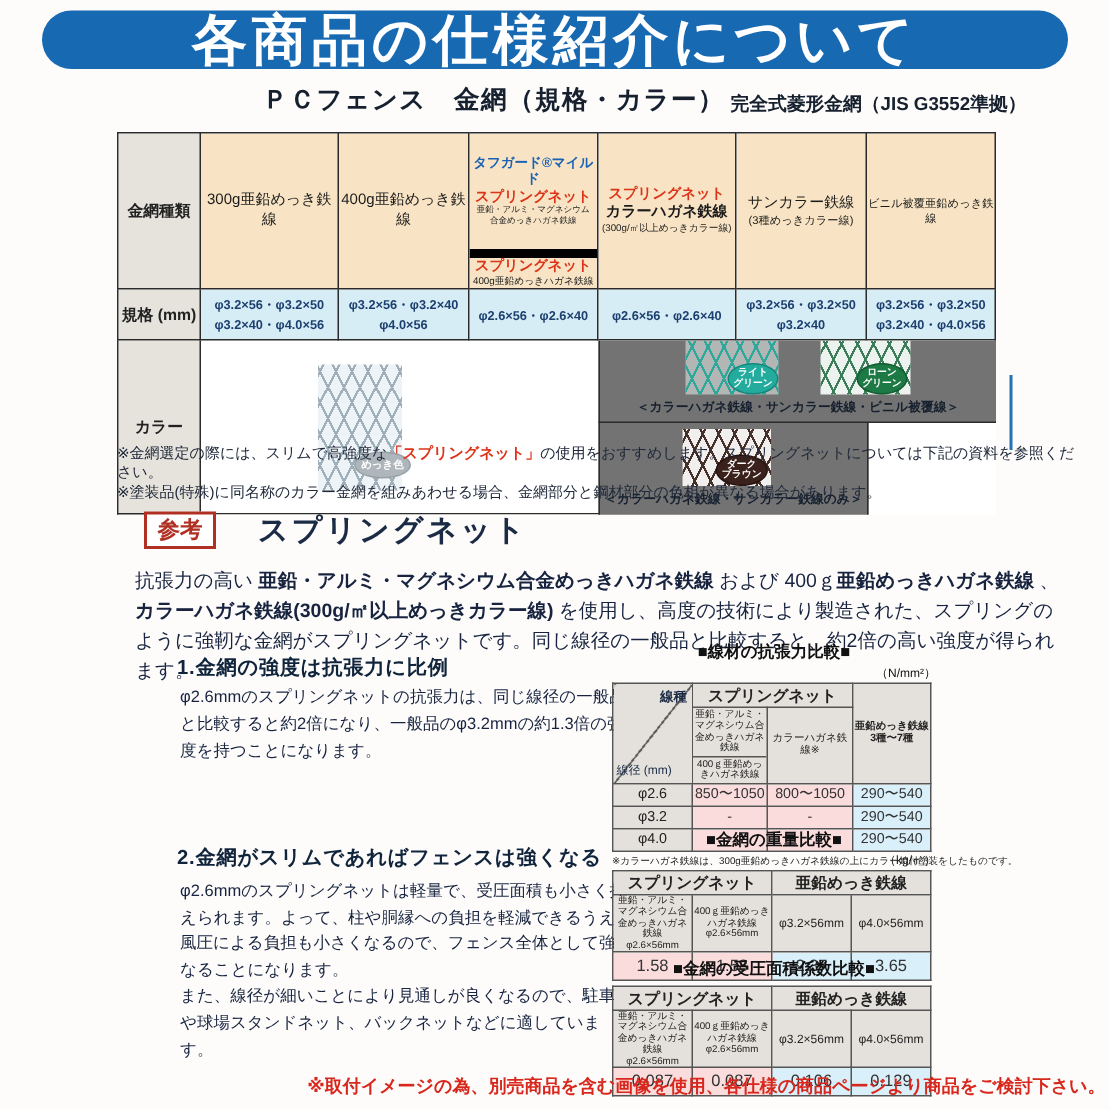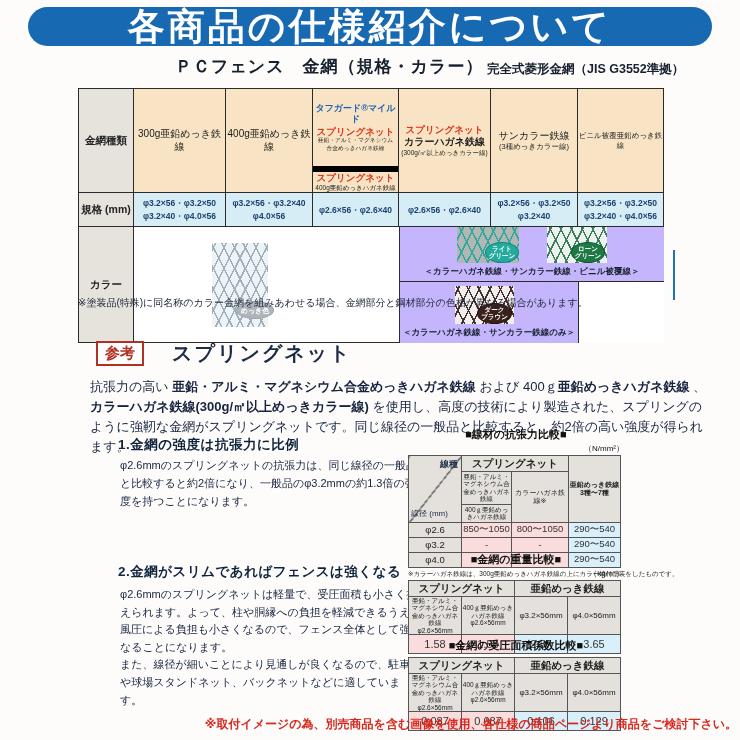--- a/index.html
+++ b/index.html
@@ -43,21 +43,21 @@
   .m-light{--wire:#2ea89b;--mbg:#b2b6b5;}
   .m-lawn {--wire:#3d7c58;--mbg:#ecf2ee;}
   .m-brown{--wire:#45302a;--mbg:#f1efee;}
   .badge{position:absolute;border-radius:50%;display:flex;align-items:center;justify-content:center;
          color:#fff;font-weight:bold;text-align:center;white-space:pre-line;line-height:1.05;}
   .bd-plate{background:#aeb6bb;border:1px solid #98a1a7;color:#fff;}
   .bd-light{background:#23ab9d;border:1px solid #13877c;}
   .bd-lawn{background:#1e7a45;border:1px solid #135c32;}
   .bd-brown{background:#3a211b;border:1px solid #24120e;}
   .cap{position:absolute;font-size:8.5px;font-weight:bold;color:#16202e;width:100%;text-align:center;}
-  .sub-box{position:absolute;background:#c4b5fd;}
+  .sub-box{position:absolute;background:#737373;}
   .box-top{left:265px;top:0;width:264px;height:54px;border-left:1px solid #2b2b2b;
            border-right:1px solid #2b2b2b;border-bottom:1px solid #2b2b2b;}
   .box-bottom{left:265px;top:55px;width:178px;height:61px;border-left:1px solid #2b2b2b;
            border-right:1px solid #2b2b2b;border-bottom:1px solid #2b2b2b;}
   .strip{position:absolute;left:0;bottom:0;width:266px;border-bottom:1px solid #2b2b2b;}
   .blue-line{left:673px;top:250px;width:2px;height:50px;background:#2272b5;}
 
   
   .notes{left:78px;top:297px;width:640px;font-size:10px;color:#20293a;line-height:1.28;}
   .red-inline{color:#dd3318;font-weight:bold;}
@@ -213,20 +213,21 @@
       </div>
       <div class="strip"></div>
     </td>
   </tr>
 </tbody>
   </table>
 
 <div class="abs blue-line"></div>
 
 <div class="abs notes">
+  <div><span>※金網選定の際には、スリムで高強度な</span><span class="red-inline">「スプリングネット」</span><span>の使用をおすすめします。スプリングネットについては下記の資料を参照ください。</span></div>
   <div>※塗装品(特殊)に同名称のカラー金網を組みあわせる場合、金網部分と鋼材部分の色相が異なる場合があります。</div>
 </div>
 
 <div class="abs ref-row">
   <span class="ref-tag">参考</span>
   <span class="ref-title">スプリングネット</span>
 </div>
 
 <div class="abs ref-par">
   <span>抗張力の高い </span><span class="b">亜鉛・アルミ・マグネシウム合金めっきハガネ鉄線</span><span> および 400ｇ</span><span class="b">亜鉛めっきハガネ鉄線</span><span> 、</span><span class="b">カラーハガネ鉄線(300g/㎡以上めっきカラー線)</span><span> を使用し、高度の技術により製造された、スプリングのように強靭な金網がスプリングネットです。同じ線径の一般品と比較すると、約2倍の高い強度が得られます。</span>

